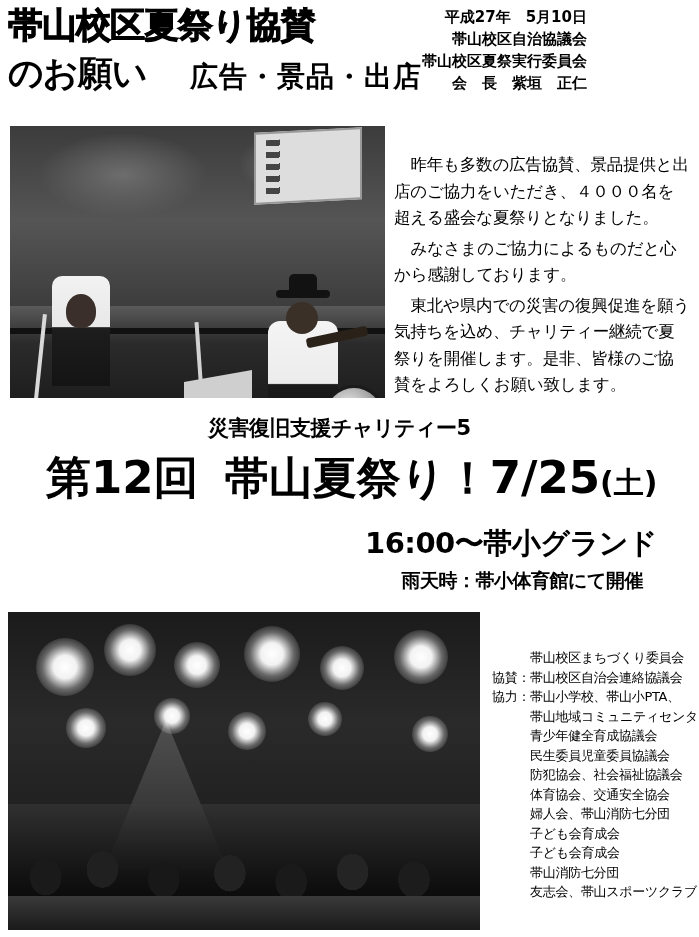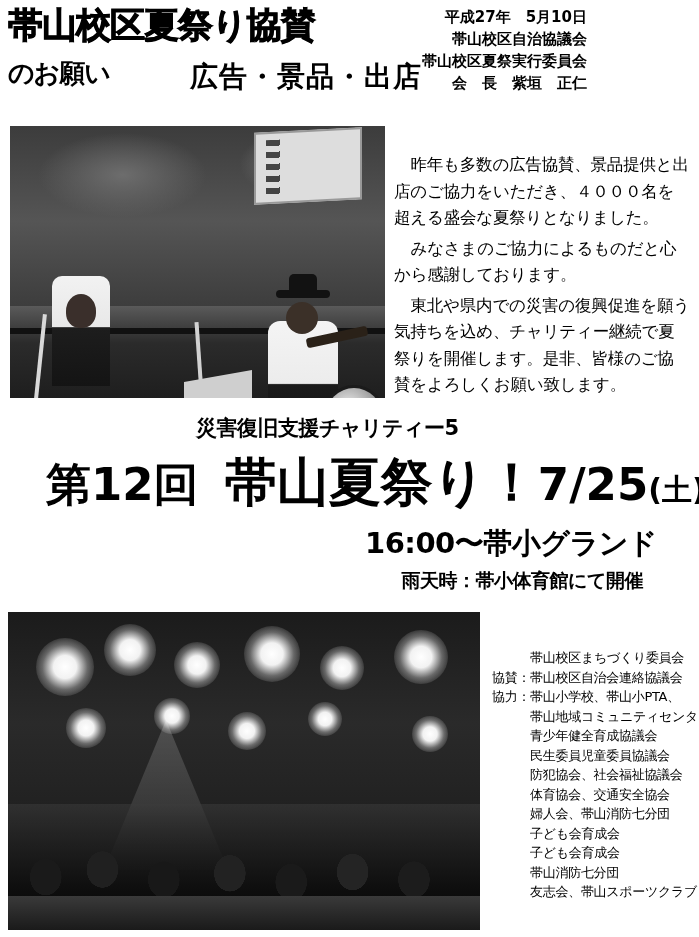--- a/index.html
+++ b/index.html
@@ -32,21 +32,21 @@
     font-size: 35px;
     line-height: 42px;
     letter-spacing: -1px;
     -webkit-text-stroke: 1px #000;
   }
   .title-line2 {
     position: absolute;
     left: 8px;
     top: 52px;
     font-weight: bold;
-    font-size: 26px;
+    font-size: 35px;
     line-height: 42px;
     letter-spacing: -1px;
   }
   .title-sub {
     position: absolute;
     left: 190px;
     top: 58px;
     font-weight: bold;
     font-size: 28px;
     letter-spacing: 1px;
@@ -196,38 +196,38 @@
     line-height: 26.5px;
     letter-spacing: -0.2px;
   }
   .body-text p { margin: 0; }
   .body-text p + p { margin-top: 4px; }
   .indent { text-indent: 1em; }
 
   
   .charity-line {
     position: absolute;
-    left: 196px;
+    left: 208px;
     top: 414px;
     font-size: 21px;
     font-weight: bold;
     letter-spacing: -0.5px;
   }
   .event-title {
     position: absolute;
     left: 46px;
     top: 448px;
     width: 620px;
     font-size: 45px;
     font-weight: bold;
     letter-spacing: 0px;
     white-space: nowrap;
   }
   .event-title .big {
-    font-size: 52px;
+    font-size: 44px;
   }
   .event-title .gap { display:inline-block; width: 26px; }
   .event-title .dosmall { font-size: 30px; }
   .event-time {
     position: absolute;
     right: 42px;
     top: 524px;
     font-size: 29px;
     font-weight: bold;
     letter-spacing: -0.5px;

